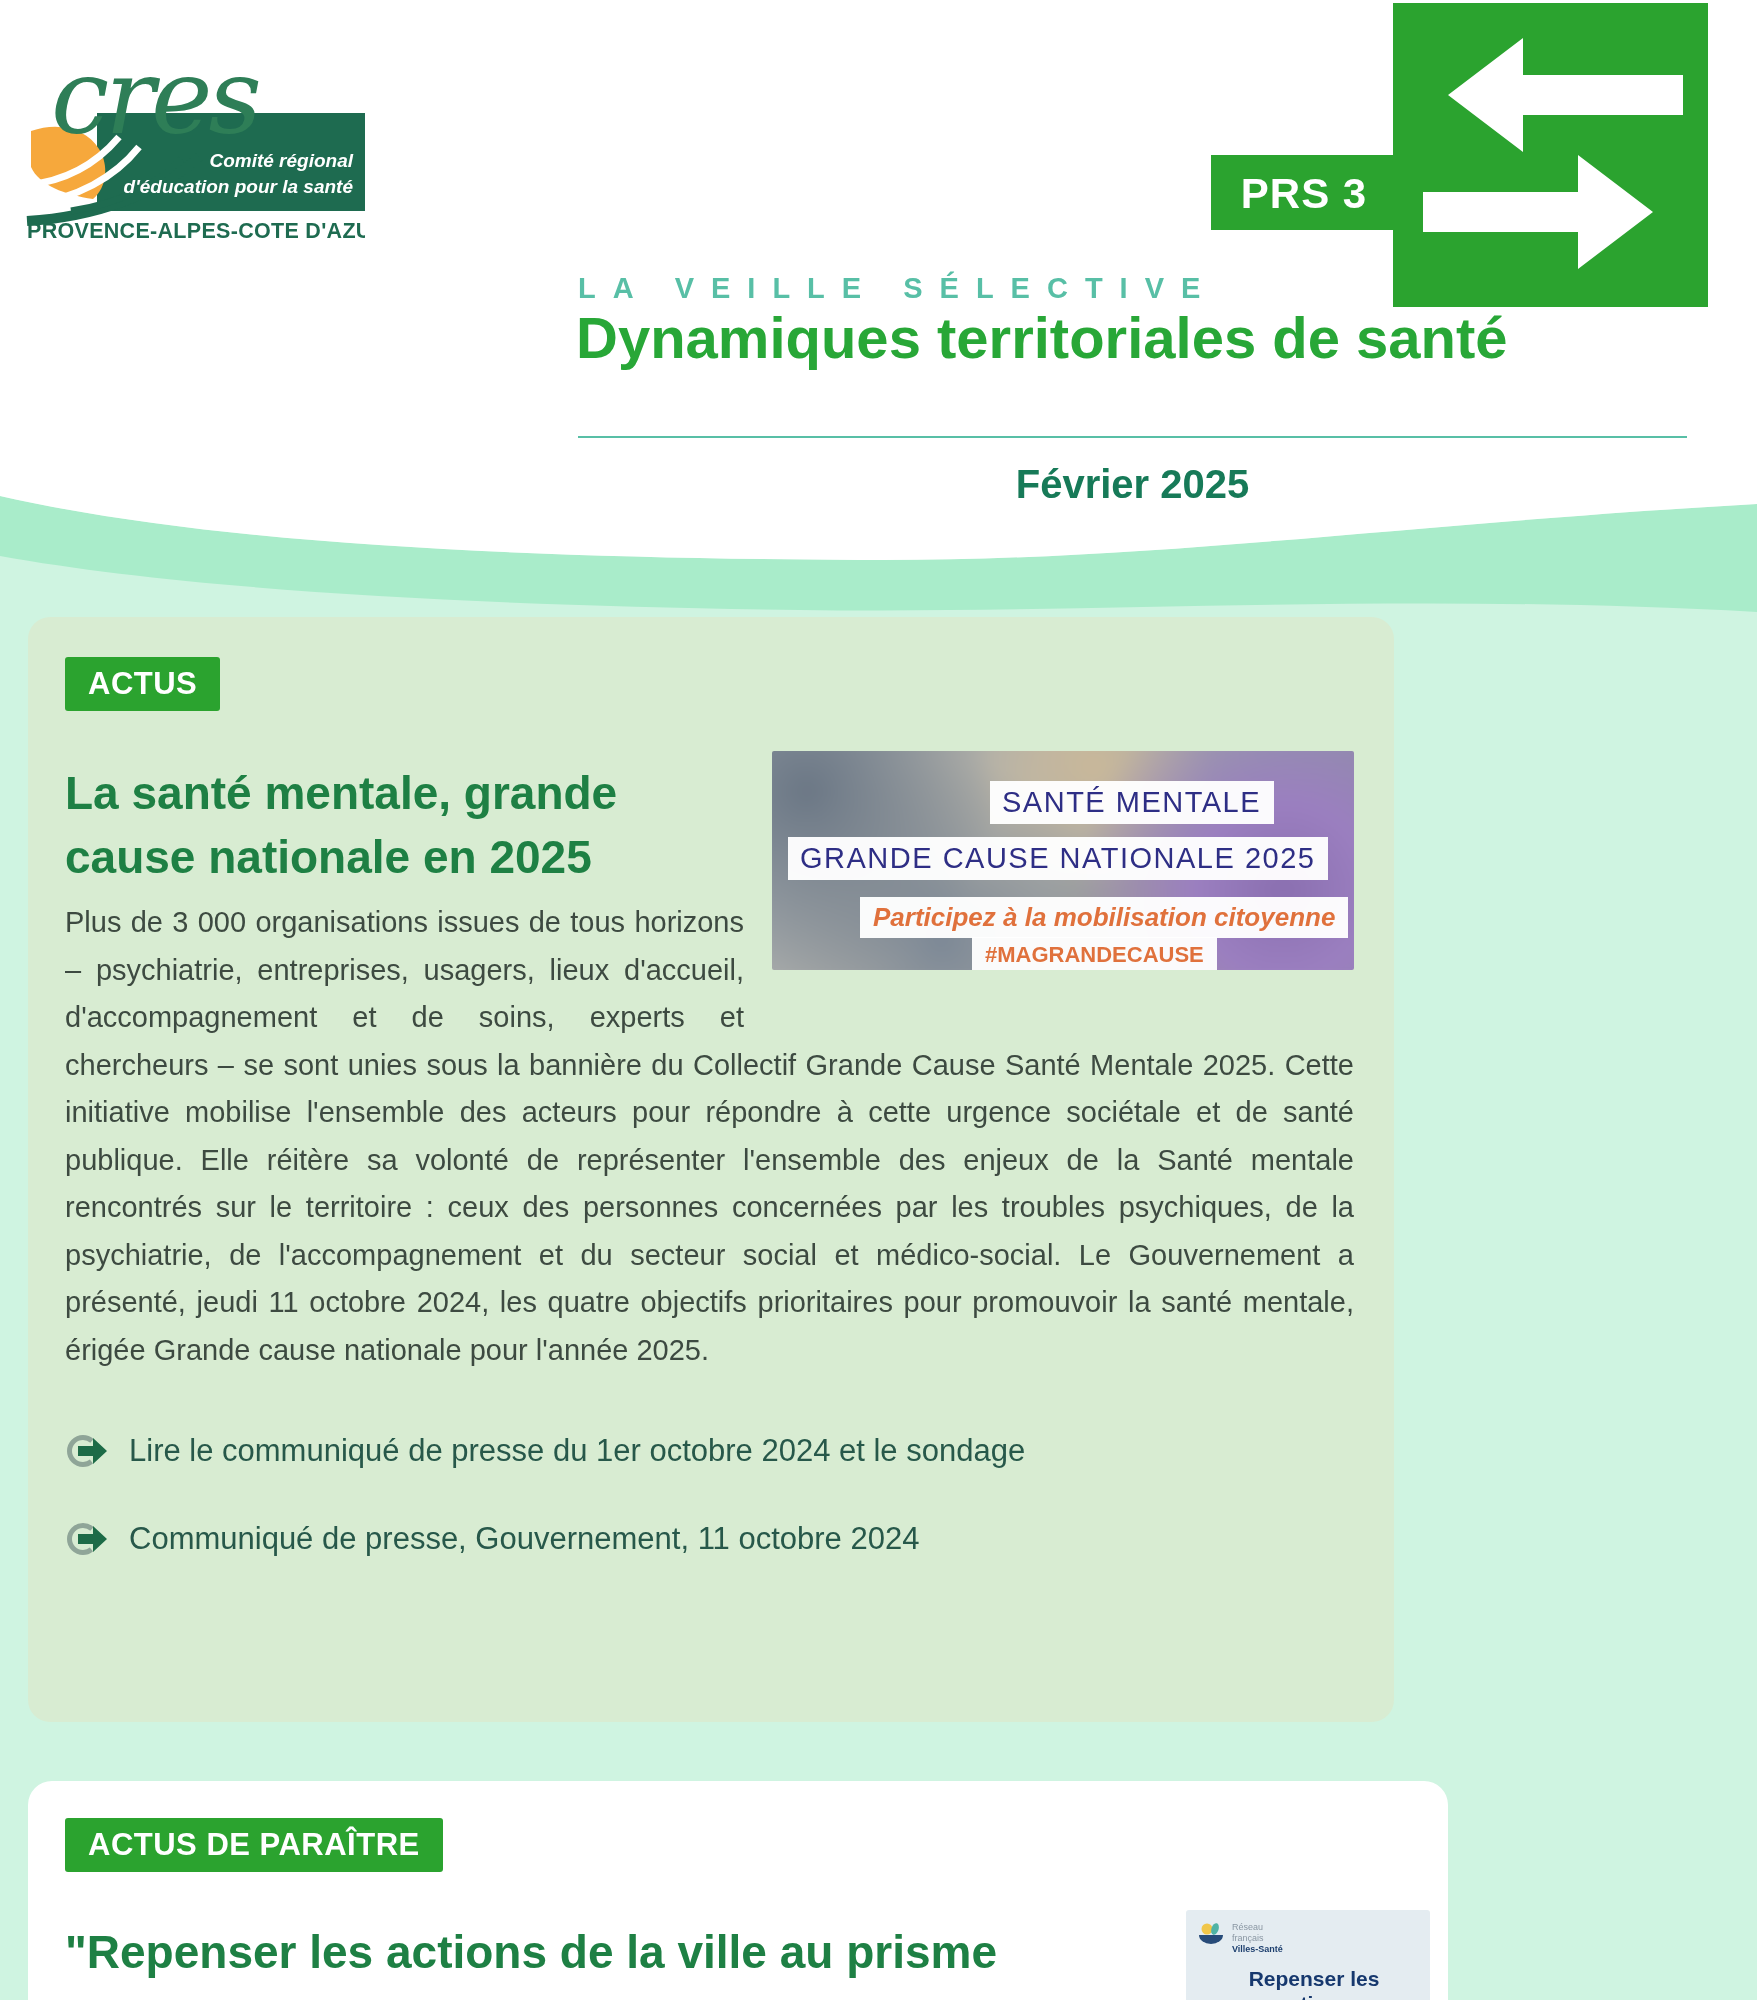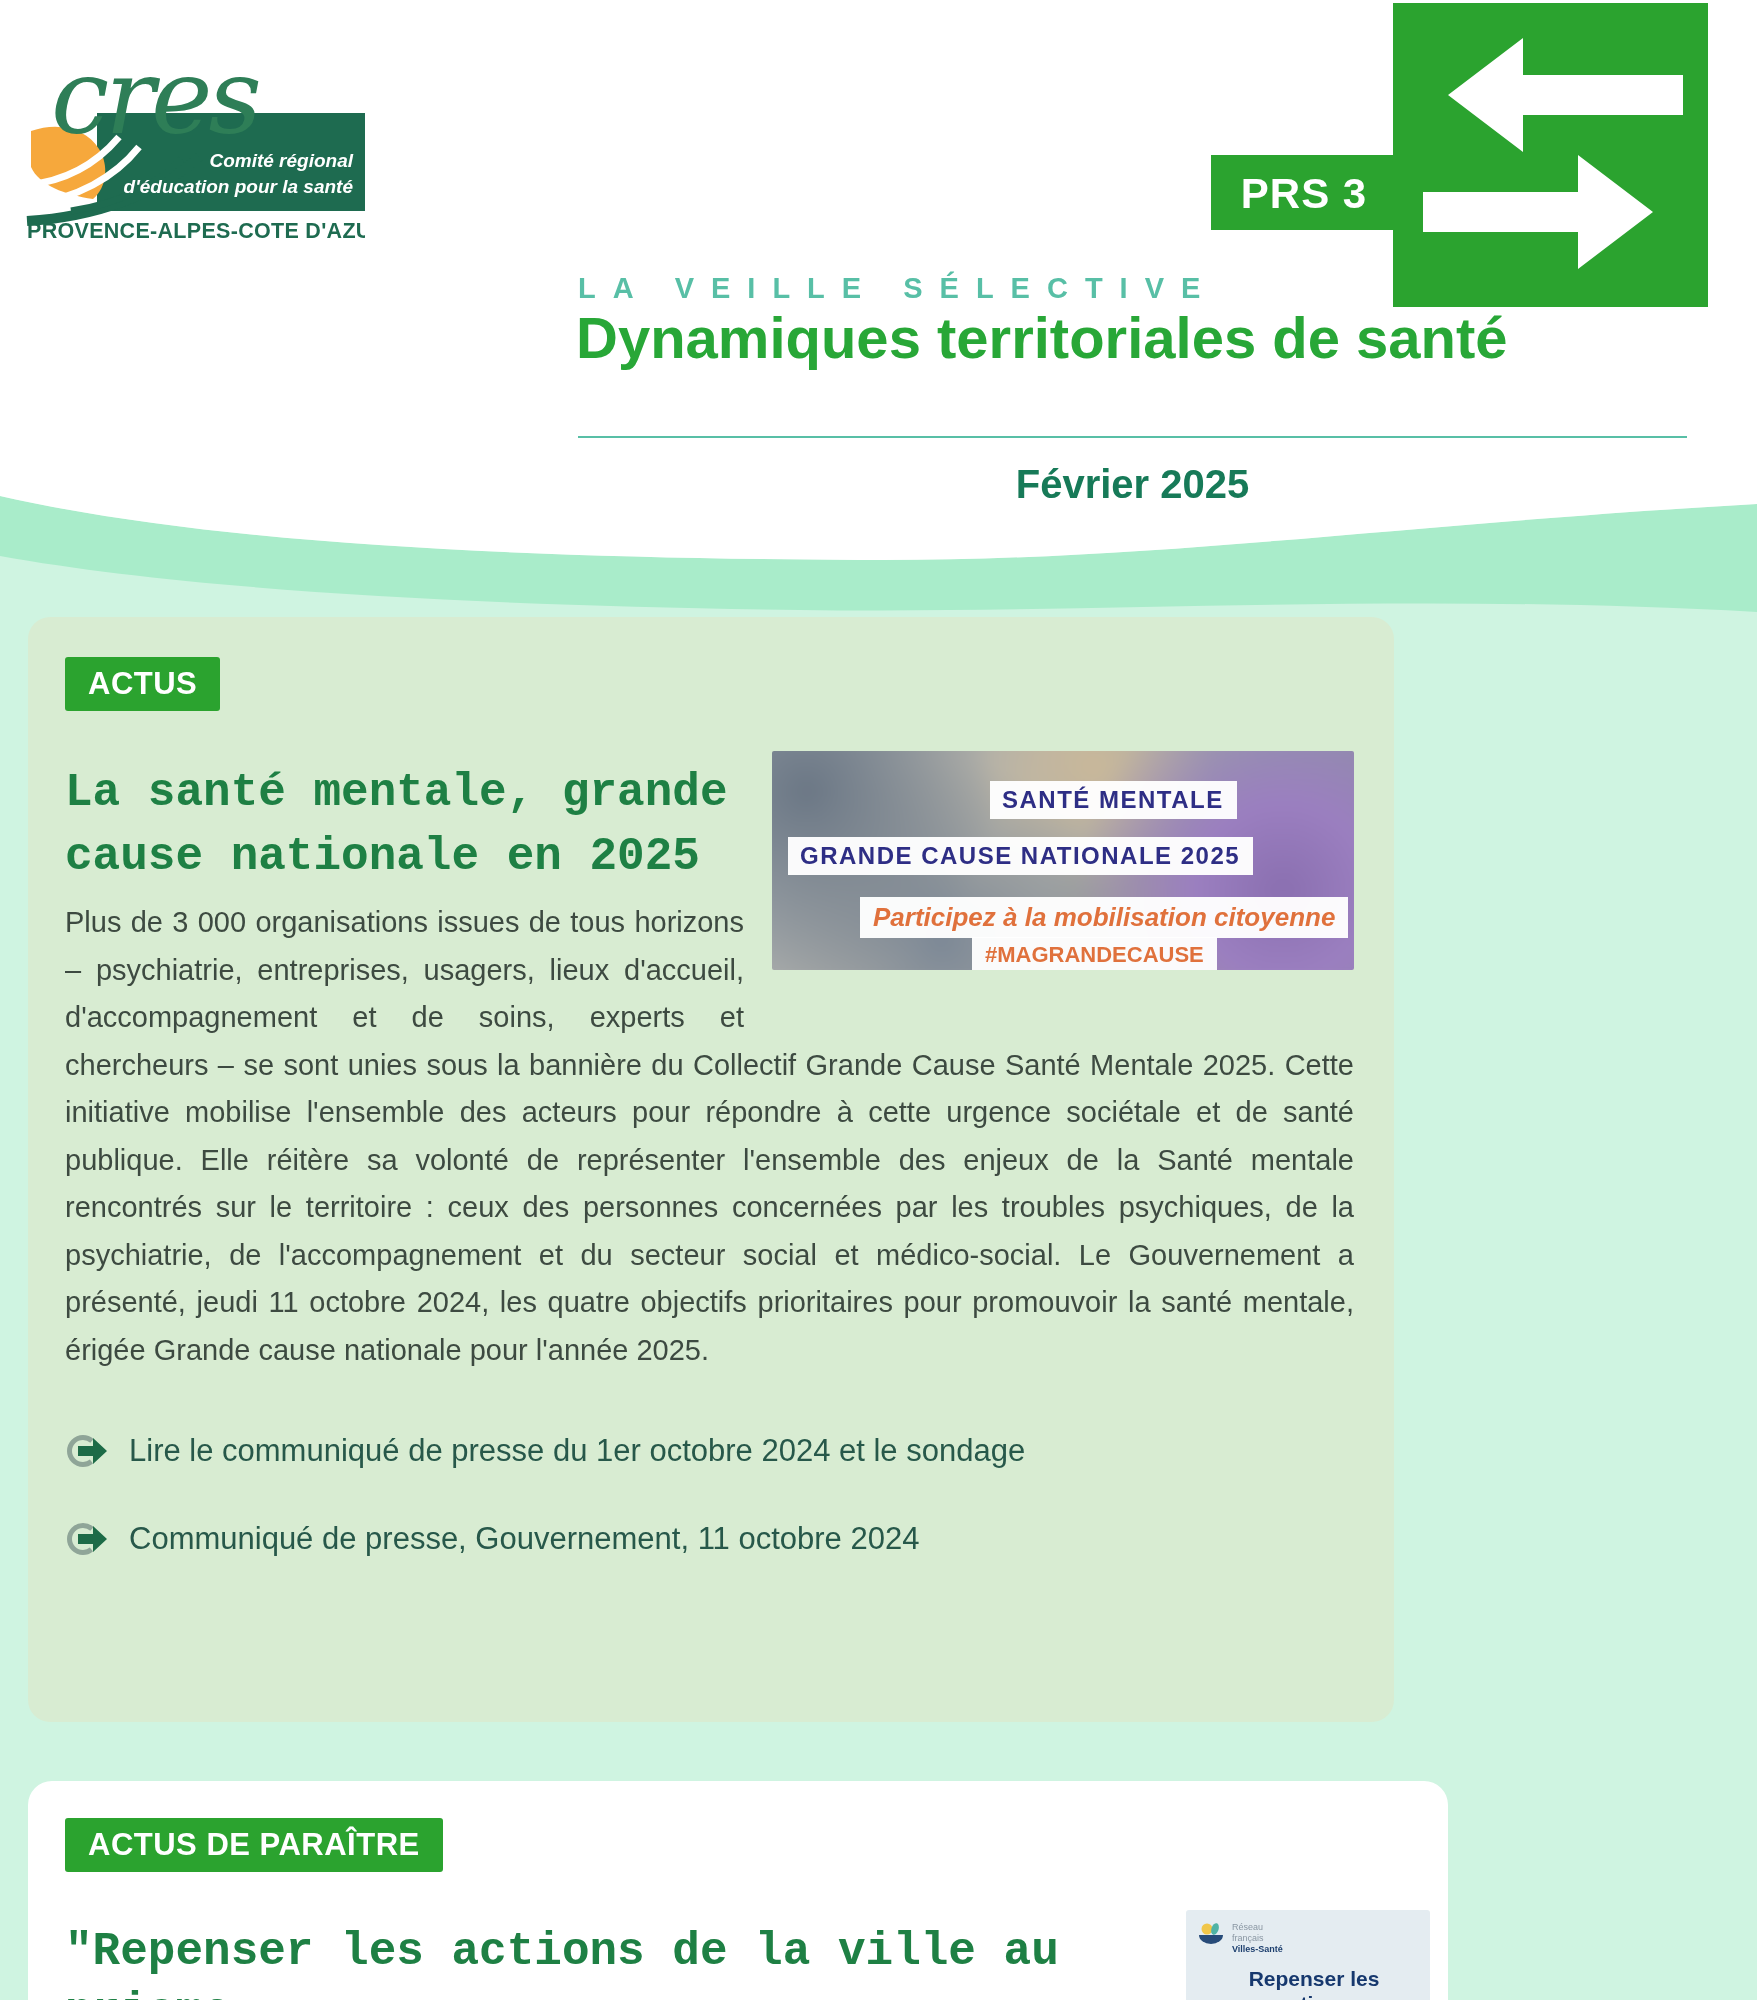--- a/index.html
+++ b/index.html
@@ -26,36 +26,36 @@
   .card{position:absolute;box-sizing:border-box;}
   .card-actus{left:28px;top:617px;width:1366px;height:1105px;background:var(--card-green);
           border-radius:22px;padding:40px 40px 0 37px;}
   .card-vdp{left:28px;top:1781px;width:1420px;height:420px;background:#ffffff;
           border-radius:24px;padding:37px 37px 0 37px;}
   .badge{display:inline-block;background:var(--brand-green);color:#fff;font-weight:bold;
           font-size:31px;padding:9px 23px;border-radius:3px;letter-spacing:.5px;white-space:nowrap;}
   .article{margin-top:50px;}
   .article:after{content:"";display:block;clear:both;}
   .article-title{font-size:46px;font-weight:bold;color:var(--title-green);line-height:64px;
-          margin:0;max-width:790px;font-family:Liberation Mono, monospace;}
+          margin:0;max-width:790px;}
   .article-title.wide{max-width:1100px;line-height:60px;}
   .body-text{font-size:29px;line-height:47.5px;color:var(--body-text);text-align:justify;
           margin:10px 0 0 0;}
   .banner{float:right;width:582px;height:219px;margin:-10px 0 26px 28px;position:relative;
           overflow:hidden;border-radius:2px;cursor:pointer;}
   .banner-photo{position:absolute;inset:-14px;filter:blur(7px);
      background:
        radial-gradient(circle at 86% 62%, #8a6fb0 0%, #9b7fc0 16%, rgba(155,127,192,0) 38%),
        radial-gradient(circle at 8% 22%, #6b7785 0%, rgba(107,119,133,0) 32%),
        radial-gradient(circle at 30% 82%, #7c8896 0%, rgba(124,136,150,0) 38%),
        radial-gradient(circle at 55% 12%, #c9b89a 0%, rgba(201,184,154,0) 30%),
        radial-gradient(circle at 72% 88%, #a39a8c 0%, rgba(163,154,140,0) 34%),
        linear-gradient(120deg,#9aa4ae 0%,#b8b4a8 40%,#8f98a4 70%,#8a7fa6 100%);}
   .strip{position:absolute;background:rgba(255,255,255,.96);white-space:nowrap;padding:5px 13px;}
-  .strip-navy{color:var(--navy);font-weight:bold;font-size:24px;letter-spacing:1.5px;padding-left:12px;}
+  .strip-navy{color:var(--navy);font-weight:normal;font-size:29px;letter-spacing:1.5px;padding-left:12px;}
   .strip-orange{color:var(--orange);font-weight:bold;}
   .s1{left:218px;top:30px;}
   .s2{left:16px;top:86px;}
   .s3{left:88px;top:146px;font-size:26px;font-style:italic;}
   .s4{left:200px;top:186px;font-size:22px;}
   .links{margin-top:55px;text-align:right;}
   .link-row{display:flex;align-items:center;gap:18px;margin-bottom:44px;cursor:pointer;}
   .link-label{font-size:31px;color:var(--link-green);}
   .thumb{float:right;width:244px;height:170px;margin:-12px -19px 0 30px;background:var(--thumb-bg);
           position:relative;overflow:hidden;border-radius:3px;cursor:pointer;}

